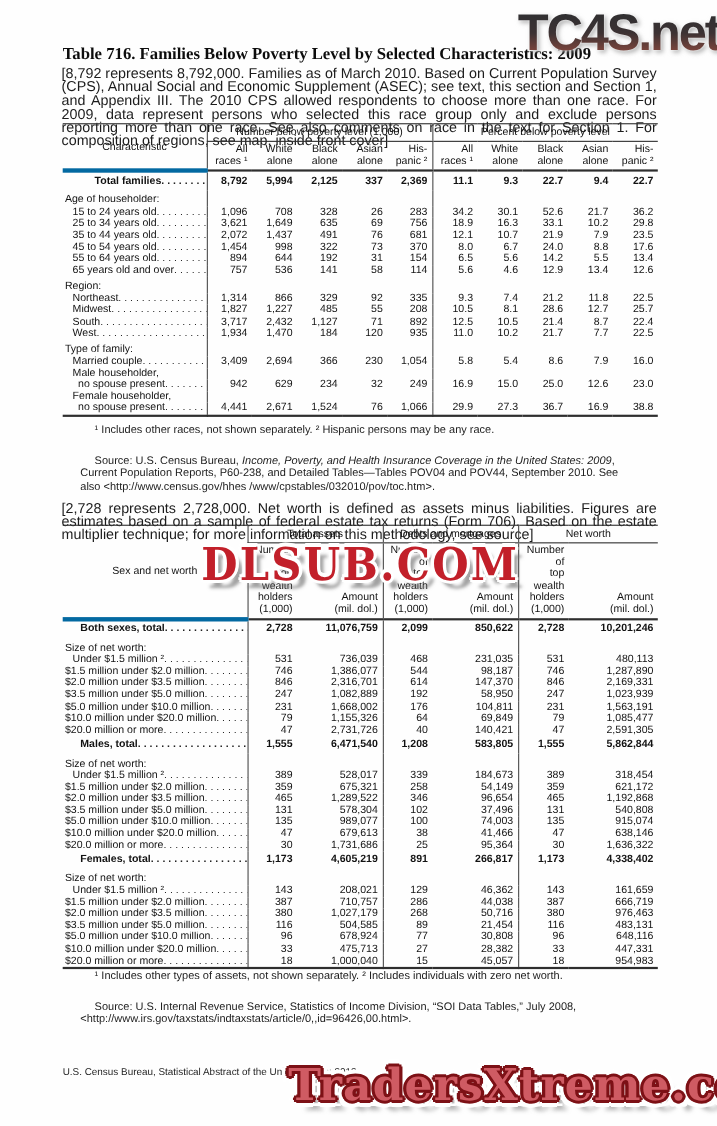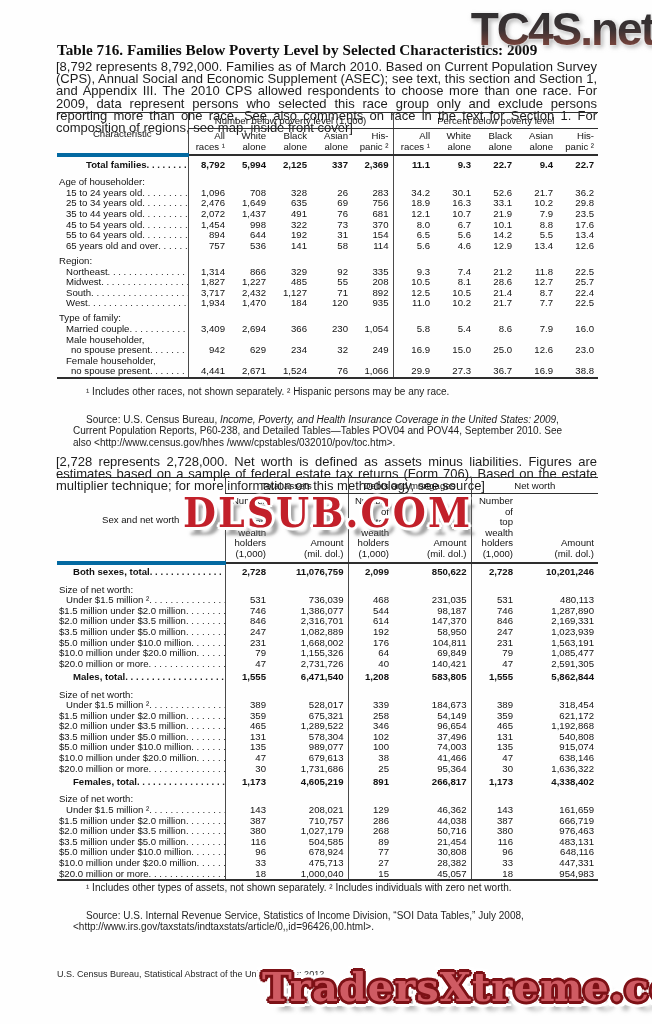--- a/index.html
+++ b/index.html
@@ -172,21 +172,21 @@
           <td class="num">21.7</td>
           <td class="num">36.2</td>
         </tr>
         <tr class="i1">
           <td class="lbl">
             <div class="lw">
               <span class="lt">25 to 34 years old</span>
               <span class="dots"></span>
             </div>
           </td>
-          <td class="num">2,476</td>
+          <td class="num">3,621</td>
           <td class="num">1,649</td>
           <td class="num">635</td>
           <td class="num">69</td>
           <td class="num">756</td>
           <td class="num">18.9</td>
           <td class="num">16.3</td>
           <td class="num">33.1</td>
           <td class="num">10.2</td>
           <td class="num">29.8</td>
         </tr>
@@ -215,21 +215,21 @@
               <span class="dots"></span>
             </div>
           </td>
           <td class="num">1,454</td>
           <td class="num">998</td>
           <td class="num">322</td>
           <td class="num">73</td>
           <td class="num">370</td>
           <td class="num">8.0</td>
           <td class="num">6.7</td>
-          <td class="num">10.1</td>
+          <td class="num">24.0</td>
           <td class="num">8.8</td>
           <td class="num">17.6</td>
         </tr>
         <tr class="i1">
           <td class="lbl">
             <div class="lw">
               <span class="lt">55 to 64 years old</span>
               <span class="dots"></span>
             </div>
           </td>

